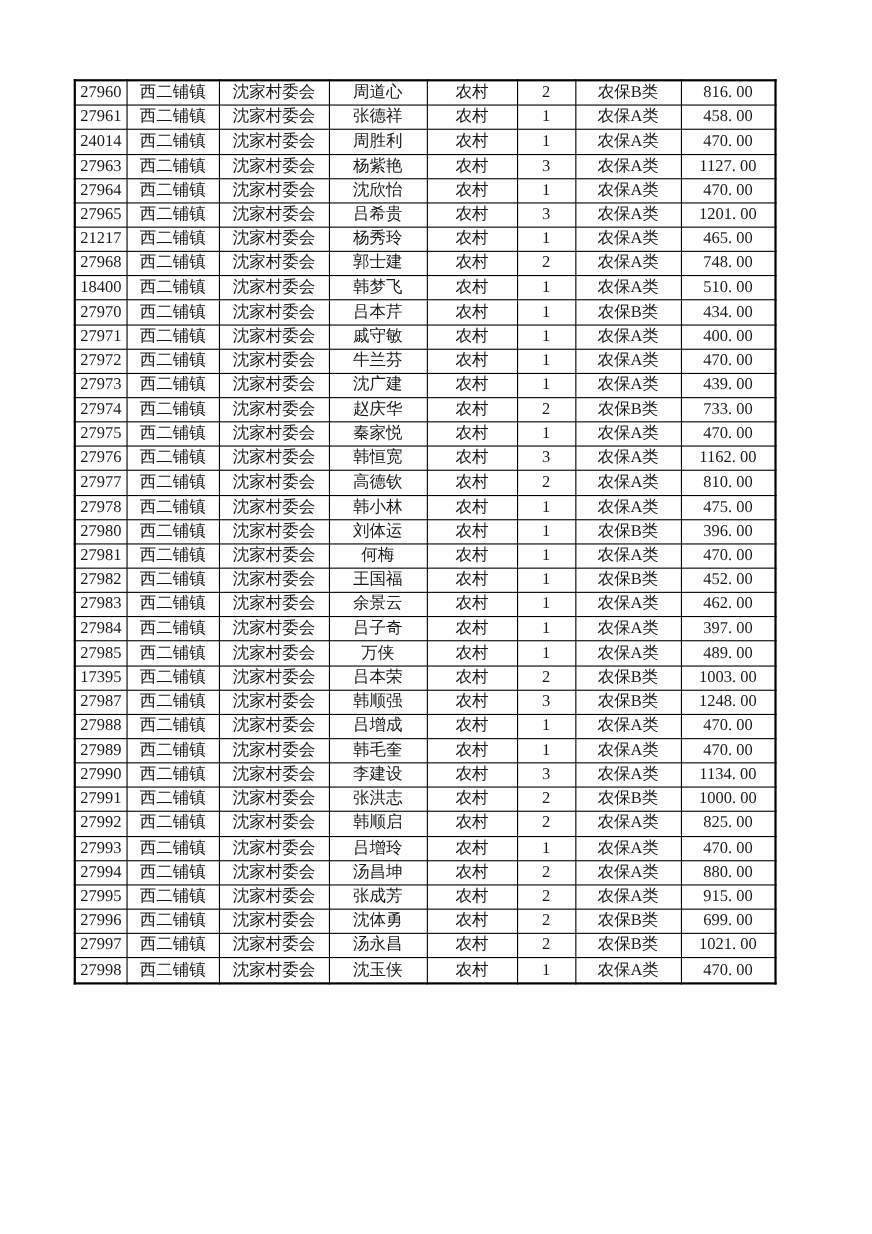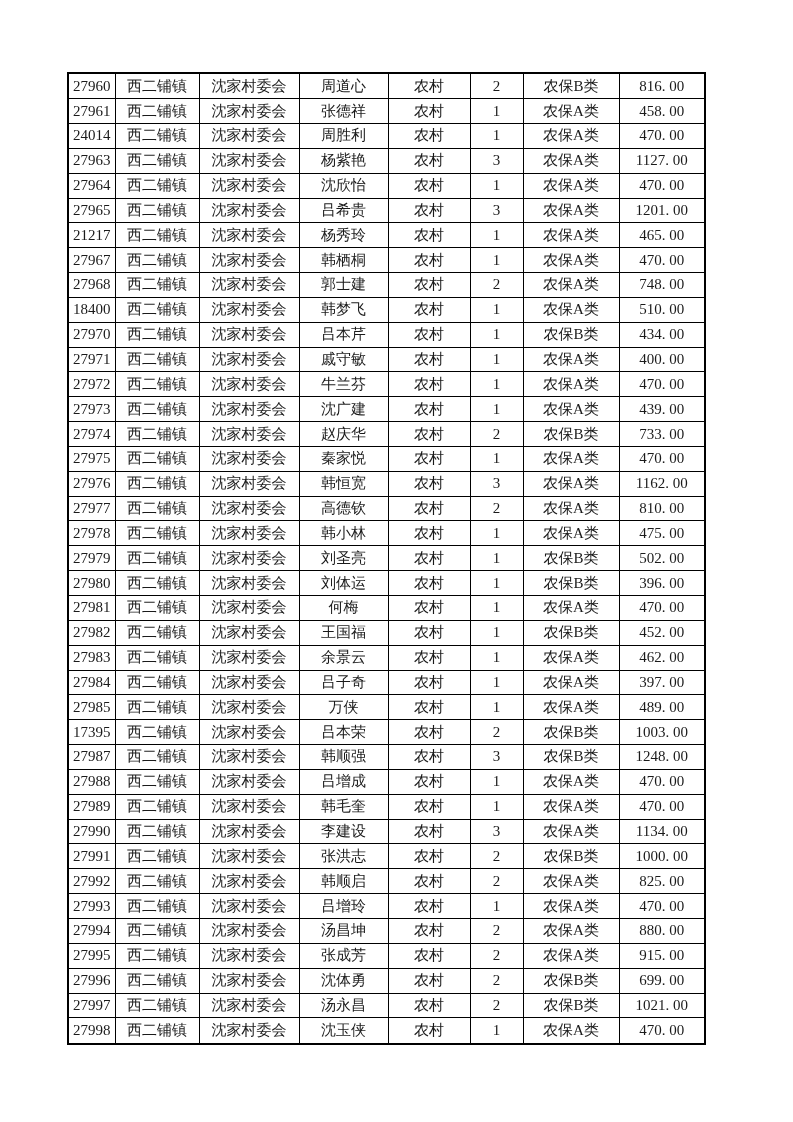--- a/index.html
+++ b/index.html
@@ -19,21 +19,21 @@
     width: 793px;
     height: 1122px;
     background: #ffffff;
     overflow: hidden;
   }
   table.data-table {
     position: absolute;
     left: 67px;
     top: 72px;
     width: 637px;
-    height: 973px;
+    height: 823px;
     border-collapse: collapse;
     table-layout: fixed;
     border: 2px solid #000000;
   }
   table.data-table td {
     border: 1.5px solid #000000;
     text-align: center;
     vertical-align: middle;
     font-size: 15px;
     line-height: 1;
@@ -123,30 +123,20 @@
           <td>21217</td>
           <td>西二铺镇</td>
           <td>沈家村委会</td>
           <td>杨秀玲</td>
           <td>农村</td>
           <td>1</td>
           <td>农保A类</td>
           <td>465. 00</td>
         </tr>
         <tr>
-          <td>27967</td>
-          <td>西二铺镇</td>
-          <td>沈家村委会</td>
-          <td>韩栖桐</td>
-          <td>农村</td>
-          <td>1</td>
-          <td>农保A类</td>
-          <td>470. 00</td>
-        </tr>
-        <tr>
           <td>27968</td>
           <td>西二铺镇</td>
           <td>沈家村委会</td>
           <td>郭士建</td>
           <td>农村</td>
           <td>2</td>
           <td>农保A类</td>
           <td>748. 00</td>
         </tr>
         <tr>
@@ -241,30 +231,20 @@
         </tr>
         <tr>
           <td>27978</td>
           <td>西二铺镇</td>
           <td>沈家村委会</td>
           <td>韩小林</td>
           <td>农村</td>
           <td>1</td>
           <td>农保A类</td>
           <td>475. 00</td>
-        </tr>
-        <tr>
-          <td>27979</td>
-          <td>西二铺镇</td>
-          <td>沈家村委会</td>
-          <td>刘圣亮</td>
-          <td>农村</td>
-          <td>1</td>
-          <td>农保B类</td>
-          <td>502. 00</td>
         </tr>
         <tr>
           <td>27980</td>
           <td>西二铺镇</td>
           <td>沈家村委会</td>
           <td>刘体运</td>
           <td>农村</td>
           <td>1</td>
           <td>农保B类</td>
           <td>396. 00</td>

